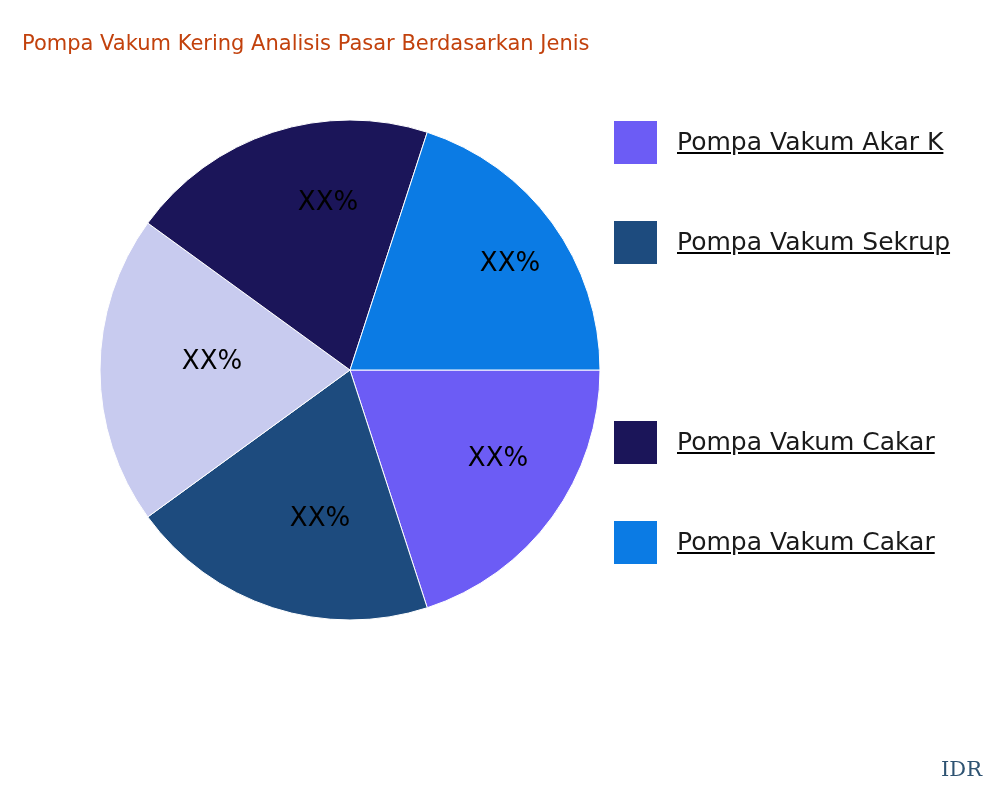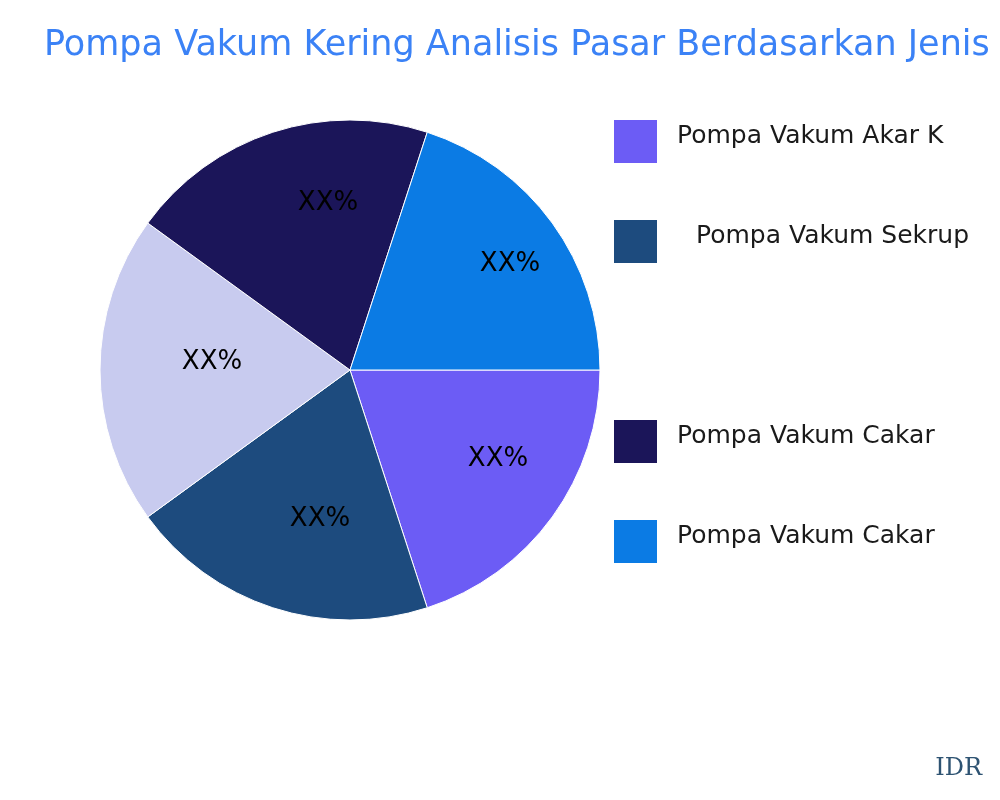--- a/index.html
+++ b/index.html
@@ -19,27 +19,26 @@
     left: 0;
     top: 0;
     width: 1000px;
     height: 800px;
     overflow: hidden;
   }
   #chart-title {
     position: absolute;
     left: 22px;
     top: 24px;
-    font-size: 35px;
+    font-size: 21px;
     font-weight: 400;
-    color: #3b82f6;
+    color: #c2410c;
     white-space: nowrap;
     letter-spacing: 0px;
     line-height: 38px;
-    margin-left: 22px;
   }
   #pie-wrap {
     position: absolute;
     left: 98px;
     top: 118px;
     width: 504px;
     height: 504px;
   }
   #pie-svg {
     display: block;
@@ -58,40 +57,42 @@
     left: 614px;
     top: 118px;
     width: 400px;
     height: 460px;
   }
   .legend-item {
     position: absolute;
     left: 0;
     height: 44px;
     display: flex;
+    align-items: center;
     white-space: nowrap;
+    text-decoration: underline;
   }
   .legend-swatch {
     width: 43px;
     height: 43px;
     flex: 0 0 43px;
   }
   .legend-label {
     margin-left: 20px;
     font-size: 25px;
     color: #1a1a1a;
     white-space: nowrap;
     line-height: 30px;
   }
   #currency-note {
     position: absolute;
     right: 18px;
     bottom: 19px;
     font-family: "DejaVu Serif", "Liberation Serif", serif;
-    font-size: 24px;
+    font-size: 21px;
     color: #2e5372;
     white-space: nowrap;
   }
 </style>
 </head>
 <body>
 
 <div id="canvas">
 
   <div id="chart-title">Pompa Vakum Kering Analisis Pasar Berdasarkan Jenis</div>
@@ -113,21 +114,21 @@
           <text class="slice-label" x="412" y="145">XX%</text>
         </g>
     </svg>
   </div>
 
   <div id="legend">
       <div class="legend-item" style="top: 2px;">
         <span class="legend-swatch" style="background: rgb(108, 92, 245);"></span>
         <span class="legend-label">Pompa Vakum Akar K</span>
       </div>
-      <div class="legend-item" style="top: 102px; gap: 19px;">
+      <div class="legend-item" style="top: 102px;">
         <span class="legend-swatch" style="background: rgb(29, 75, 126);"></span>
         <span class="legend-label">Pompa Vakum Sekrup</span>
       </div>
       <div class="legend-item" style="top: 302px;">
         <span class="legend-swatch" style="background: rgb(27, 21, 89);"></span>
         <span class="legend-label">Pompa Vakum Cakar</span>
       </div>
       <div class="legend-item" style="top: 402px;">
         <span class="legend-swatch" style="background: rgb(11, 123, 228);"></span>
         <span class="legend-label">Pompa Vakum Cakar</span>

